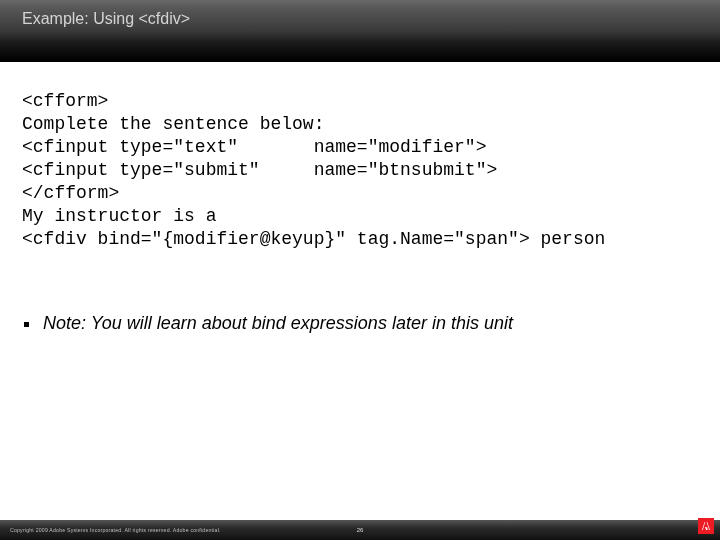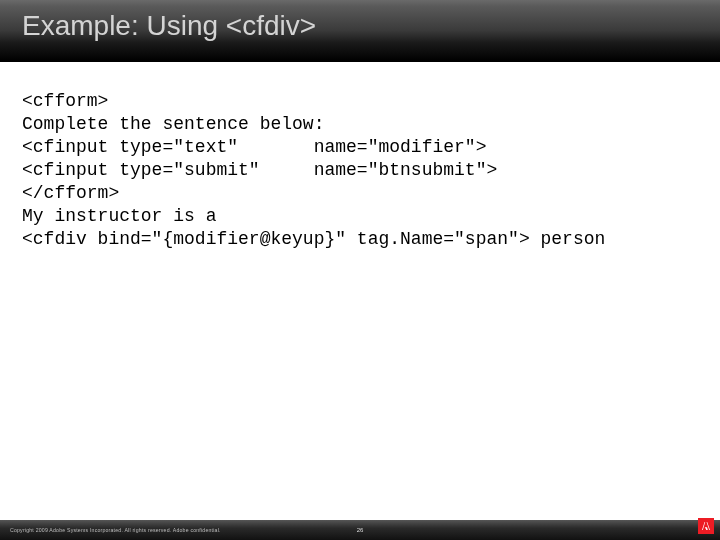--- a/index.html
+++ b/index.html
@@ -18,21 +18,21 @@
       #6a6a6a 0%,
       #5a5a5a 10%,
       #3a3a3a 50%,
       #1a1a1a 70%,
       #000000 100%);
     padding: 10px 22px 0 22px;
     border-bottom: 1px solid #000;
   }
   .title-text {
     color: #d4d4d4;
-    font-size: 28px;
+    font-size: 16px;
     font-weight: 400;
   }
   .content {
     padding: 28px 22px 0 22px;
   }
   .code-block {
     font-family: "Courier New", Courier, monospace;
     font-size: 18px;
     line-height: 1.28;
     color: #000;
@@ -102,20 +102,24 @@
 
 <div class="content">
   <div class="code-block">&lt;cfform&gt;
 Complete the sentence below:
 &lt;cfinput type="text"       name="modifier"&gt;
 &lt;cfinput type="submit"     name="btnsubmit"&gt;
 &lt;/cfform&gt;
 My instructor is a
 &lt;cfdiv bind="{modifier@keyup}" tag.Name="span"&gt; person</div>
 
+  <div class="note-row">
+    <div class="bullet"></div>
+    <div class="note-text">Note: You will learn about bind expressions later in this unit</div>
+  </div>
 </div>
 
 <div class="footer">
   <span class="copyright">Copyright 2009 Adobe Systems Incorporated.  All rights reserved.  Adobe confidential.</span>
   <span class="page-num">26</span>
   <div class="logo">
     <svg width="12" height="12" viewBox="0 0 12 12">
       <path d="M2 10 L4.6 2 L5.2 2 L2.8 10 Z M7.2 2 L10 10 L9.2 10 L6.6 2 Z M5 7.2 L7 7.2 L7.8 10 L6.2 10 L5.6 8.2 L5 8.2 Z" fill="#fff"></path>
     </svg>
   </div>

